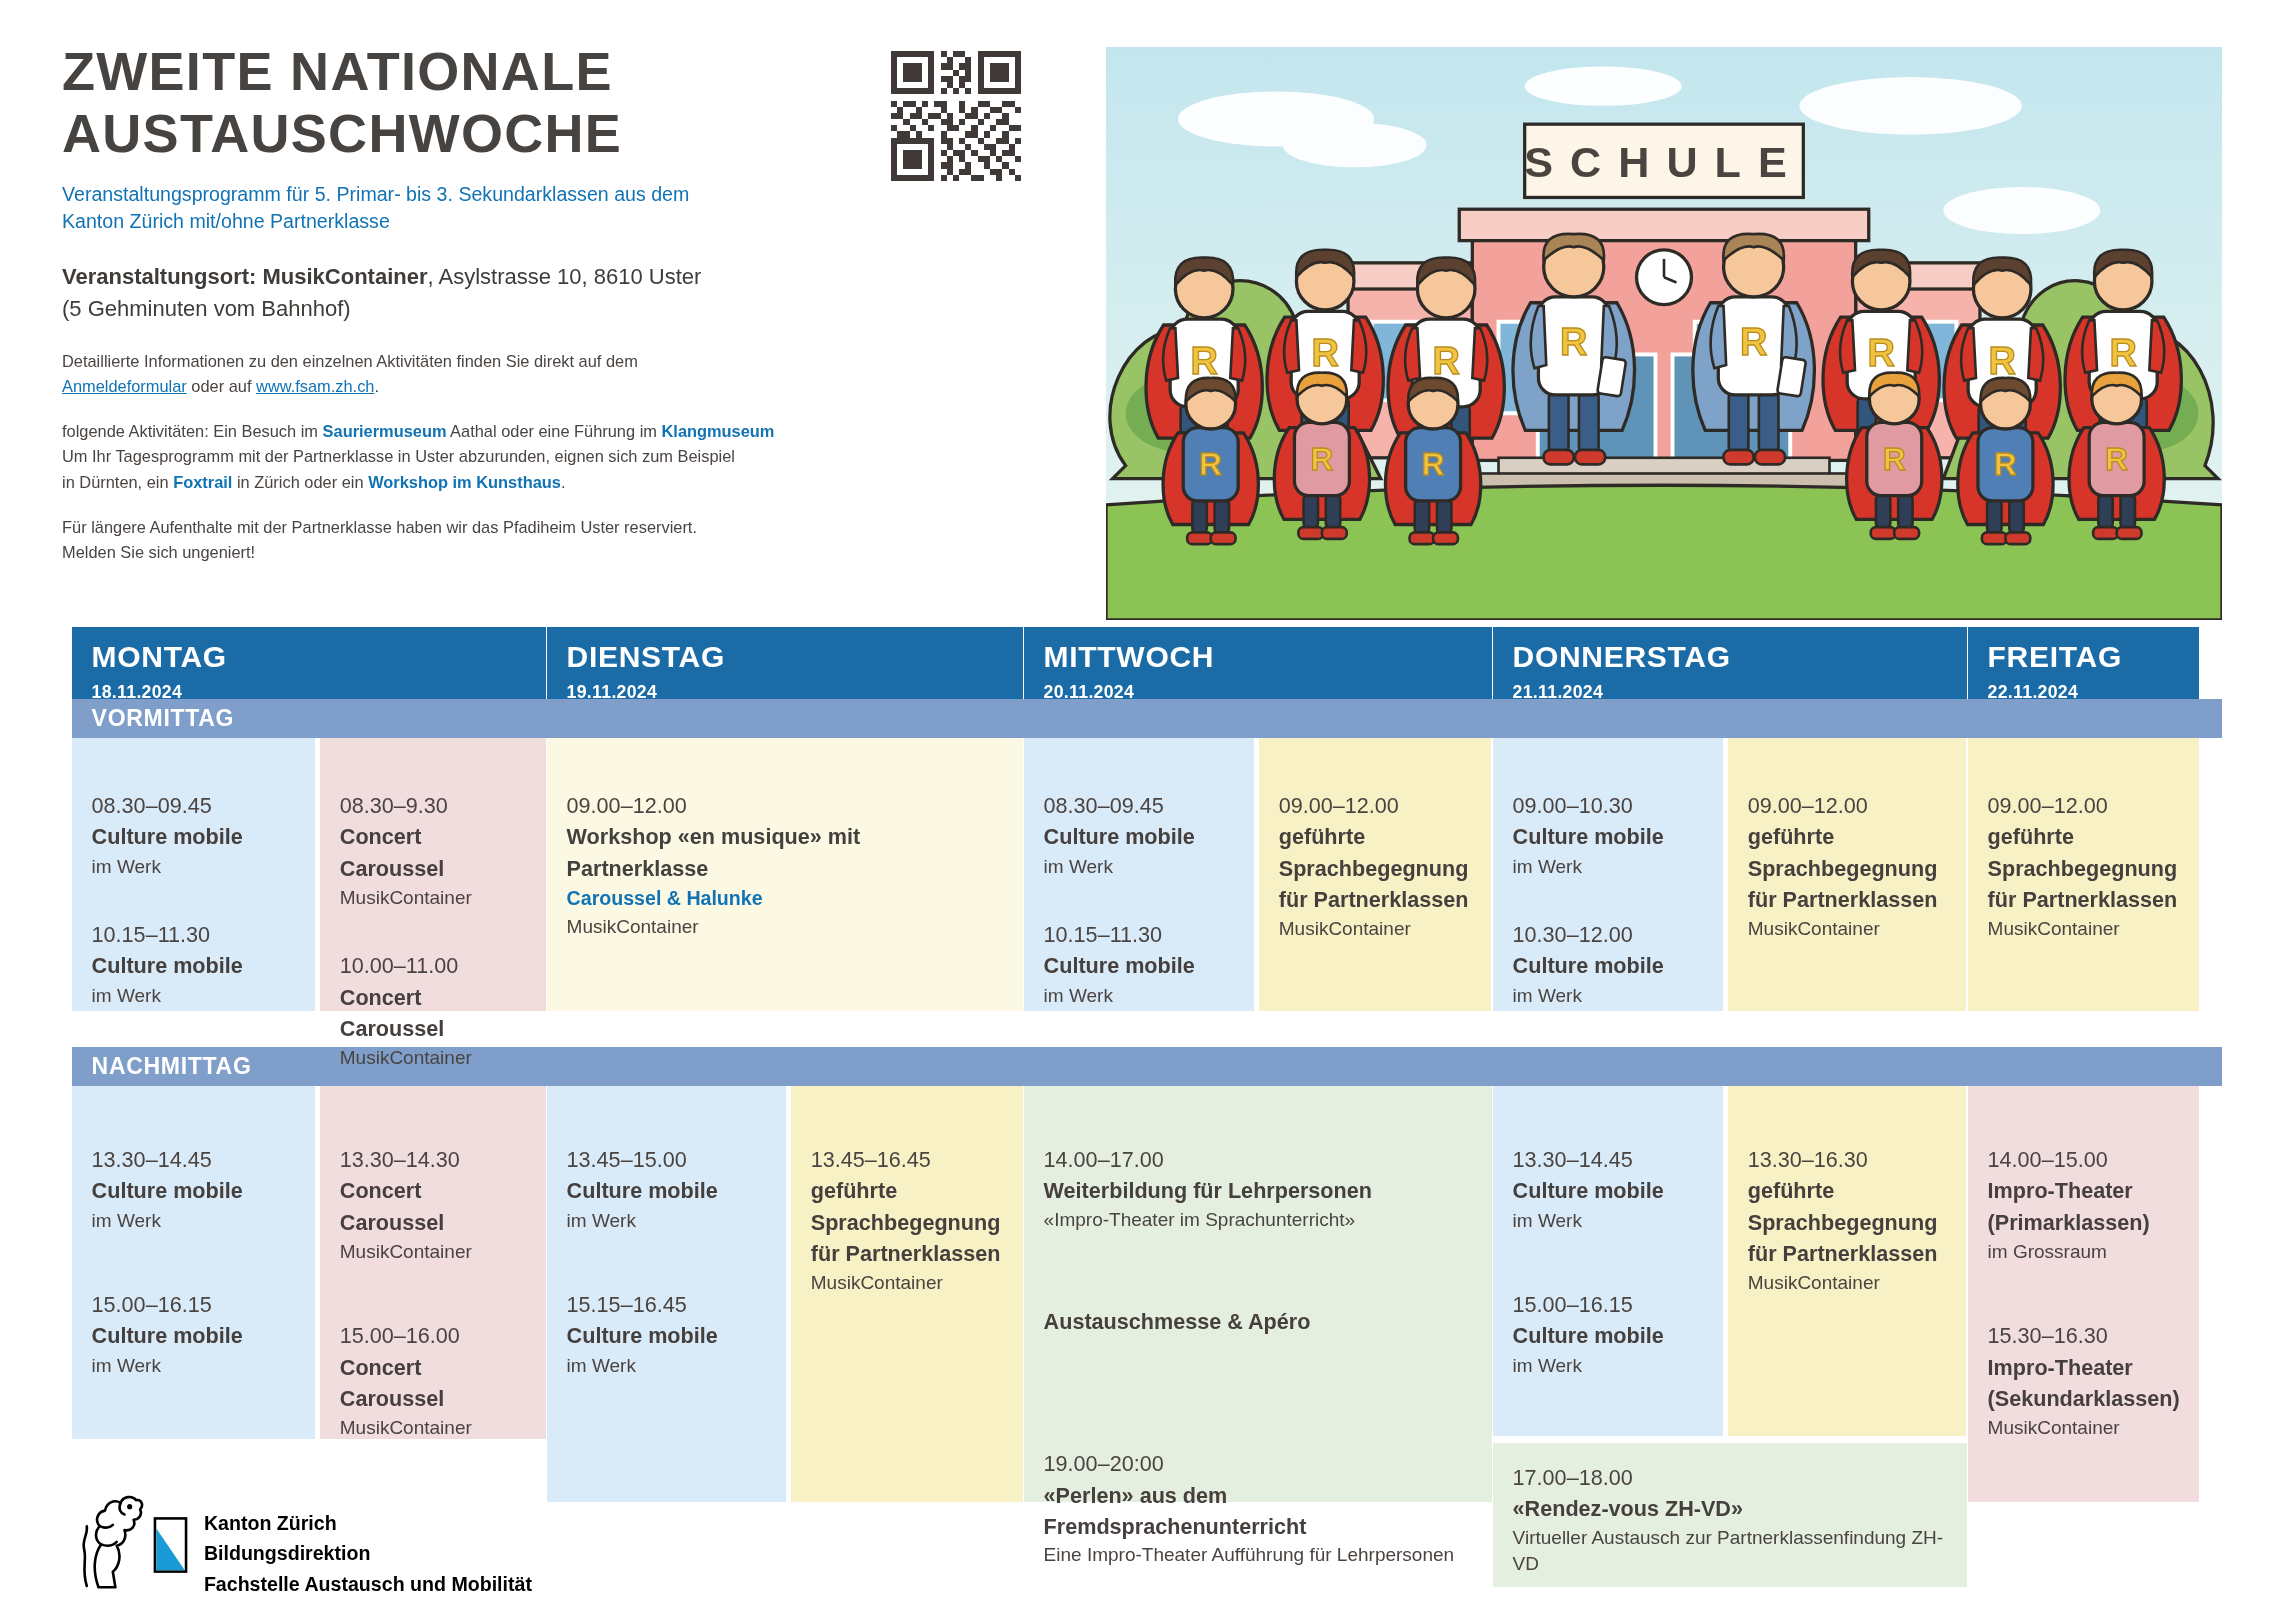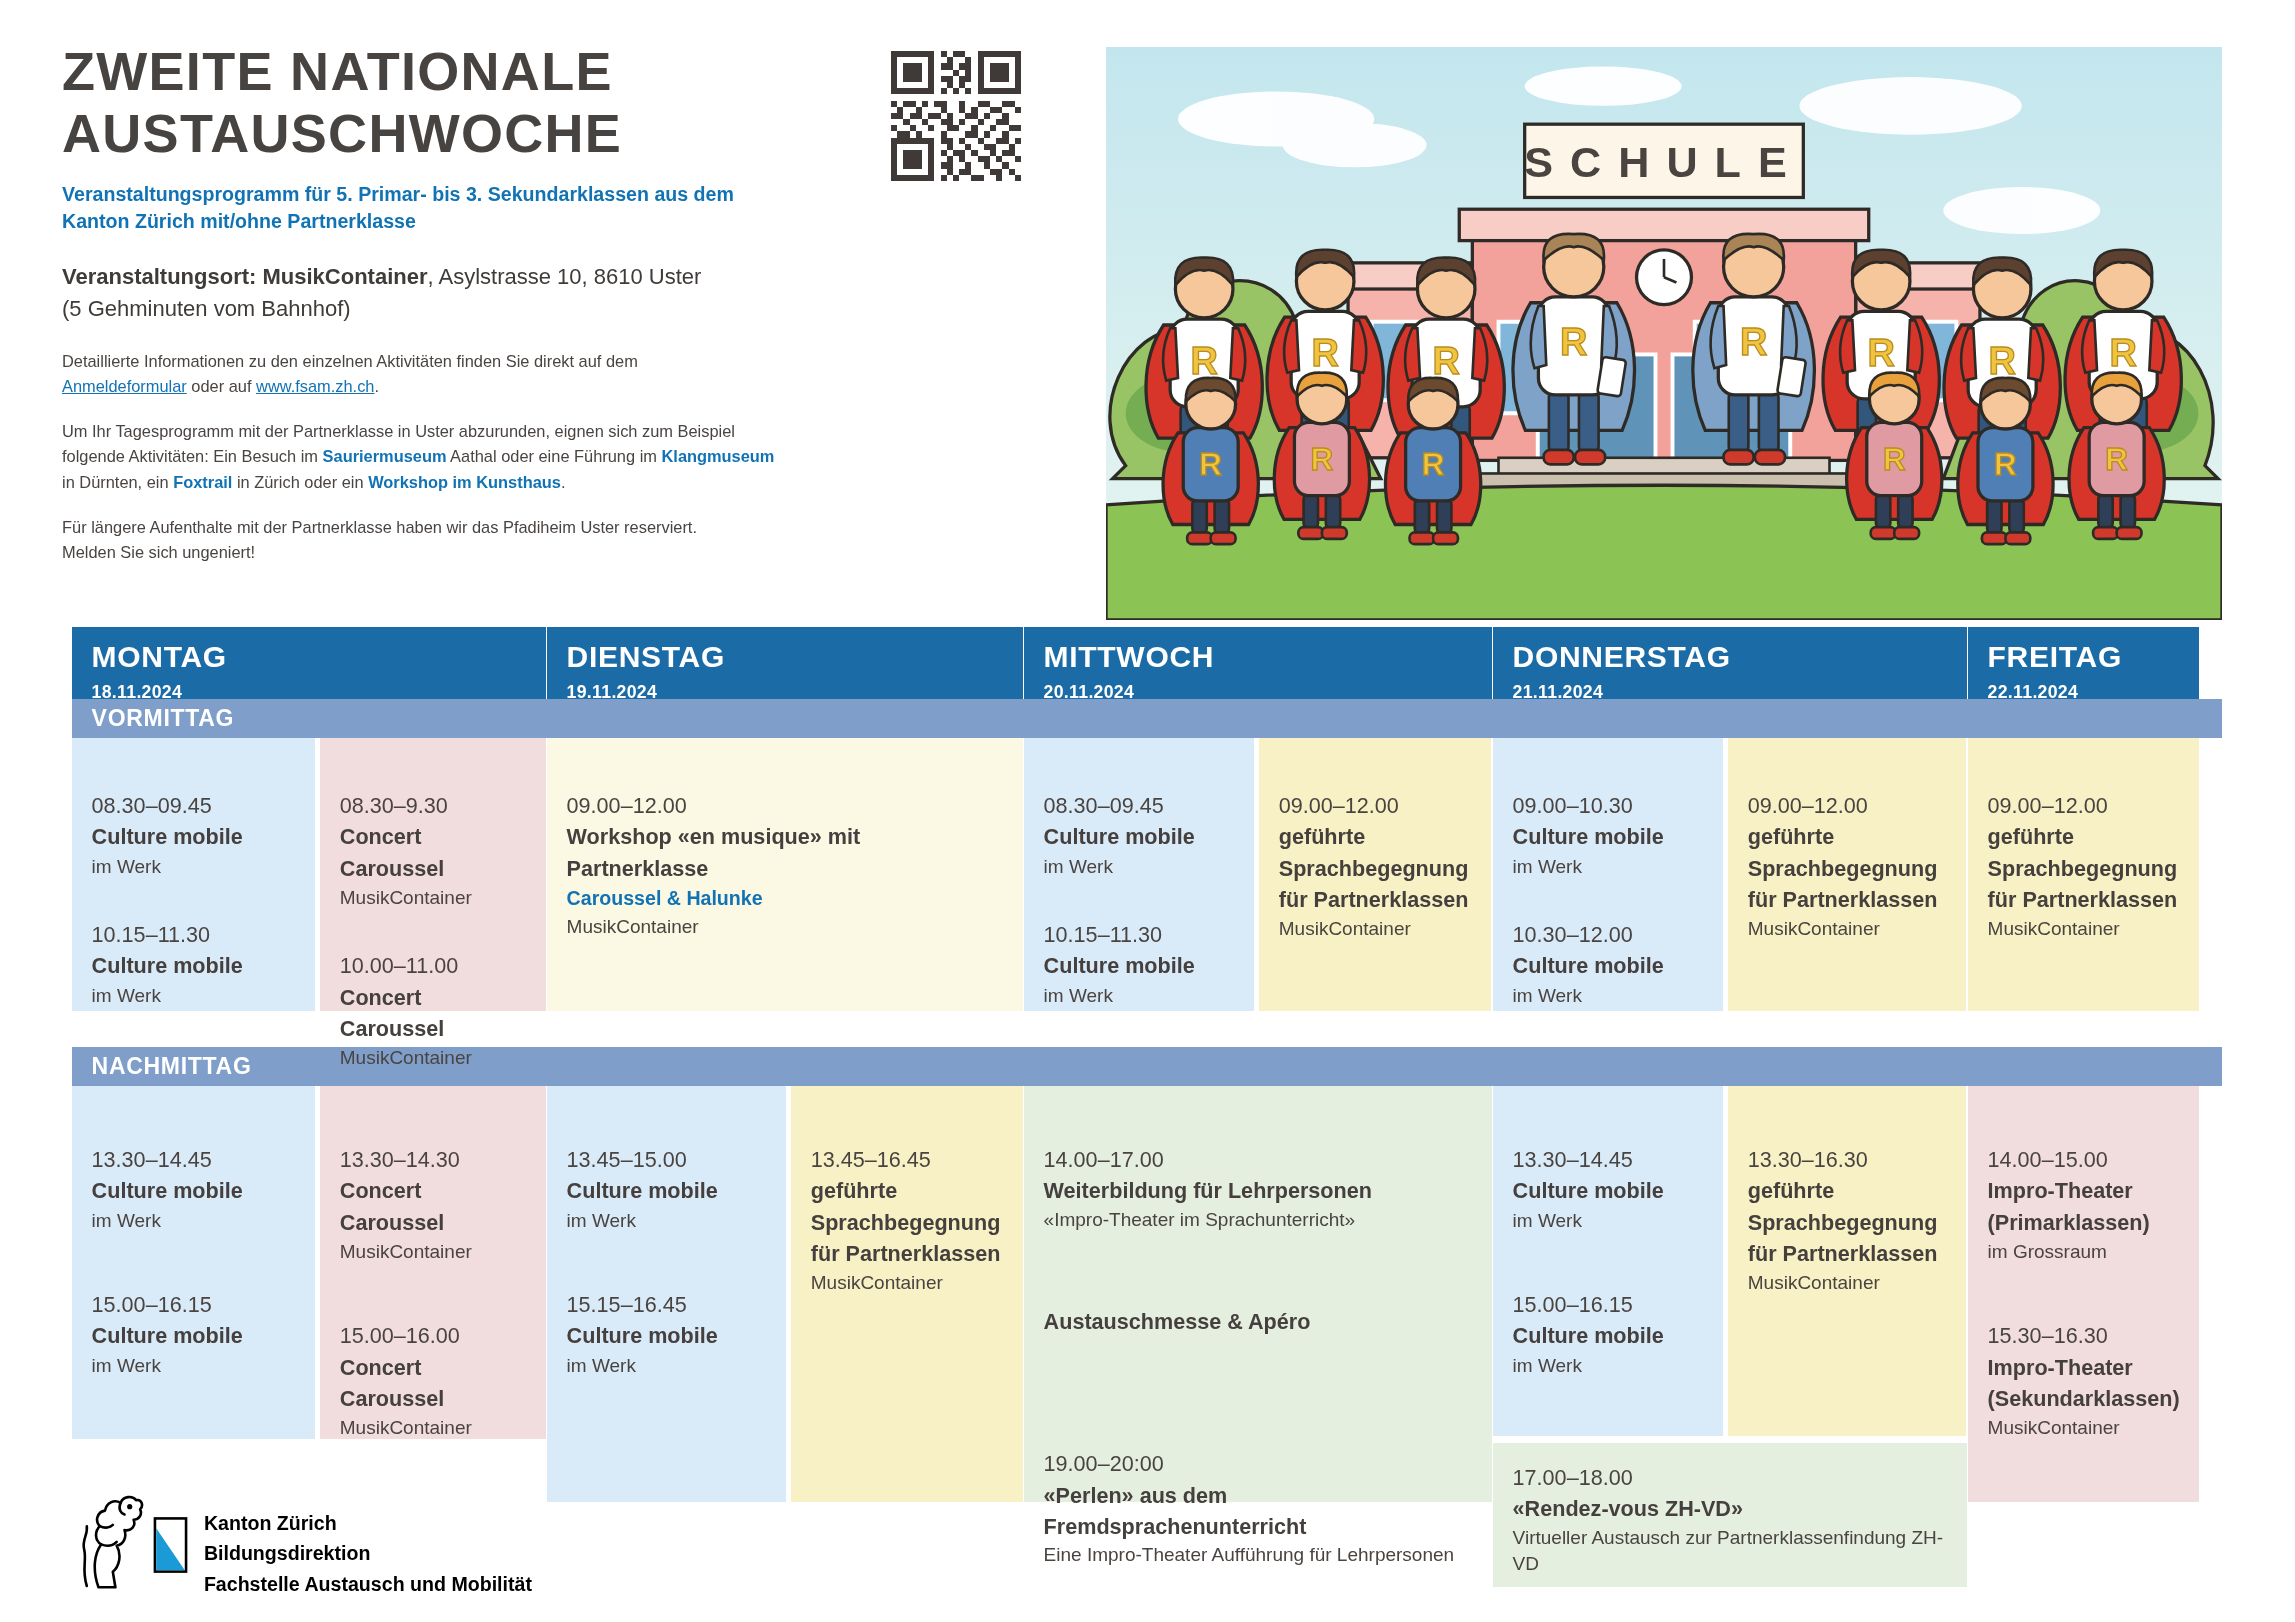--- a/index.html
+++ b/index.html
@@ -3,21 +3,21 @@
 <meta charset="utf-8">
 <style>
   html,body{margin:0;padding:0;background:#ffffff;}
   .page{position:relative;width:2295px;height:1623px;background:#fff;
         font-family:"Liberation Sans","DejaVu Sans",sans-serif;color:#4a4441;overflow:hidden;}
 
   
   .head{position:absolute;left:62px;top:41px;width:805px;}
   .title{font-size:54px;font-weight:800;letter-spacing:1.3px;color:#474340;line-height:1.14;}
   .dateh{margin-top:29px;font-size:35px;font-weight:800;color:#1173b4;}
-  .subh{margin-top:17px;font-size:19.6px;font-weight:bold;color:#1173b4;line-height:1.38;}
+  .subh{margin-top:17px;font-size:19.6px;font-weight:normal;color:#1173b4;line-height:1.38;}
   .venue{margin-top:26px;font-size:22px;line-height:1.45;color:#3f3b38;}
   .venue b{font-weight:800;}
   .small{margin-top:23.6px;font-size:16.4px;line-height:1.55;color:#4a4441;}
   .small + .small{margin-top:19.6px;}
   .small a{color:#1173b4;text-decoration:underline;}
   .small .bb{color:#1173b4;font-weight:bold;}
 
   
   .qr{position:absolute;left:891px;top:51px;width:130px;height:130px;}
 
@@ -79,22 +79,22 @@
       <div><b>Veranstaltungsort: MusikContainer</b><span>, Asylstrasse 10, 8610 Uster</span></div>
       <div>(5 Gehminuten vom Bahnhof)</div>
     </div>
     <div class="small">
       <div>Detaillierte Informationen zu den einzelnen Aktivitäten finden Sie direkt auf dem</div>
       <div>
         <a href="#">Anmeldeformular</a><span> oder auf </span><a href="#">www.fsam.zh.ch</a><span>.</span>
       </div>
     </div>
     <div class="small">
+      <div><span>folgende Aktivitäten: Ein Besuch im </span><span class="bb">Sauriermuseum</span><span> Aathal oder eine Führung im </span><span class="bb">Klangmuseum</span></div>
       <div>Um Ihr Tagesprogramm mit der Partnerklasse in Uster abzurunden, eignen sich zum Beispiel</div>
-      <div><span>folgende Aktivitäten: Ein Besuch im </span><span class="bb">Sauriermuseum</span><span> Aathal oder eine Führung im </span><span class="bb">Klangmuseum</span></div>
       <div><span>in Dürnten, ein </span><span class="bb">Foxtrail</span><span> in Zürich oder ein </span><span class="bb">Workshop im Kunsthaus</span><span>.</span></div>
     </div>
     <div class="small">
       <div>Für längere Aufenthalte mit der Partnerklasse haben wir das Pfadiheim Uster reserviert.</div>
       <div>Melden Sie sich ungeniert!</div>
     </div>
   </div>
 
   <div class="qr">
     <svg viewBox="0 0 21 21" width="130" height="130" shape-rendering="crispEdges">

